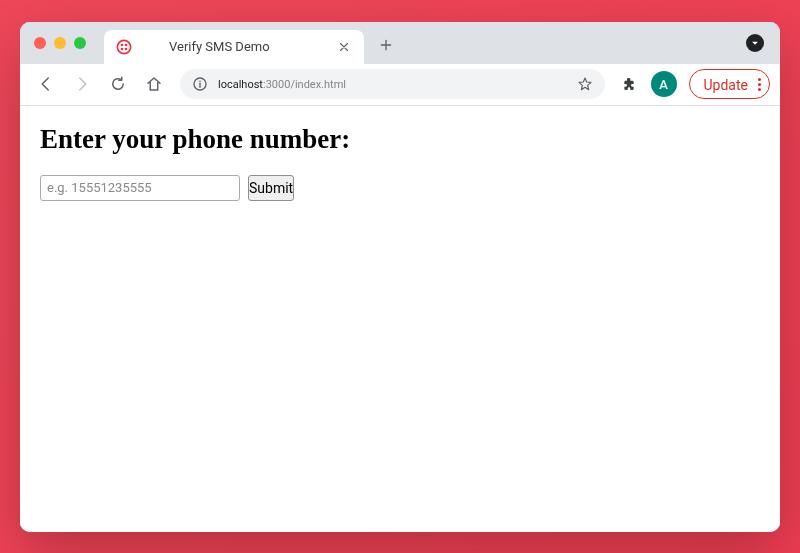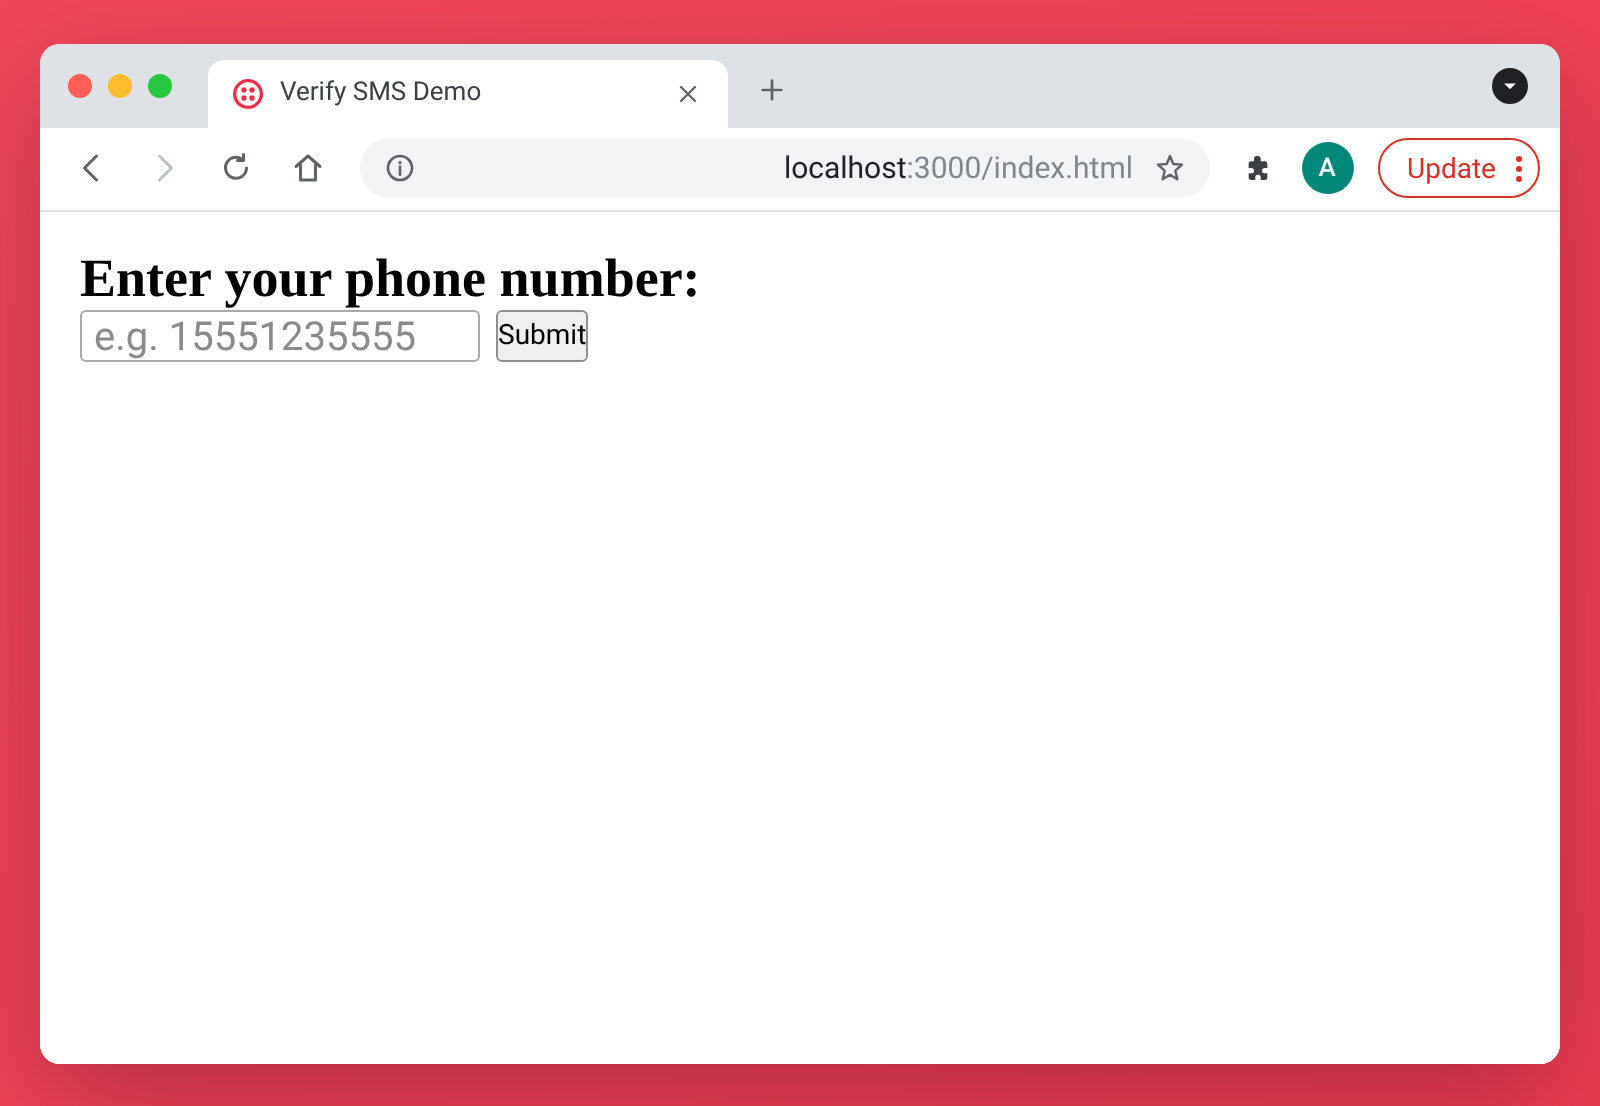--- a/index.html
+++ b/index.html
@@ -64,20 +64,21 @@
       align-items: center;
       justify-content: center;
     }
     .tab-favicon svg { width: 16px; height: 16px; }
     .tab-title {
       font-size: 13px;
       color: #3c4043;
       flex: 1;
       white-space: nowrap;
       overflow: hidden;
+      margin-left: 29px;
     }
     .tab-close {
       width: 16px;
       height: 16px;
       display: flex;
       align-items: center;
       justify-content: center;
       cursor: pointer;
       color: #5f6368;
       font-size: 16px;
@@ -143,24 +144,23 @@
       width: 16px;
       height: 16px;
       display: flex;
       align-items: center;
       justify-content: center;
       color: #5f6368;
     }
     .site-info-icon svg { width: 16px; height: 16px; }
     .url-text {
       flex: 1;
-      font-size: 15px;
+      font-size: 11px;
       color: #202124;
       white-space: nowrap;
-      text-align: right;
     }
     .url-host { color: #202124; }
     .url-path { color: #80868b; }
     .star-icon {
       width: 16px;
       height: 16px;
       color: #5f6368;
     }
     .star-icon svg { width: 16px; height: 16px; }
     .ext-icon {
@@ -212,33 +212,34 @@
     .page-content {
       flex: 1;
       background: #fff;
       padding: 18px 20px;
     }
     .page-heading {
       font-family: Georgia, 'Times New Roman', serif;
       font-size: 27px;
       font-weight: bold;
       color: #000;
+      margin-bottom: 20px;
     }
     .form-row {
       display: flex;
       gap: 8px;
       align-items: center;
     }
     .phone-input {
       width: 200px;
       height: 26px;
       border: 1px solid #a9a9a9;
       border-radius: 3px;
       padding: 0 6px;
-      font-size: 20px;
+      font-size: 13px;
       font-family: inherit;
     }
     .phone-input::placeholder { color: #8a8a8a; }
     .submit-btn {
       height: 26px;
       border: 1px solid #8f8f8f;
       border-radius: 3px;
       background: #efefef;
       padding: 0 0;
       font-size: 14px;

